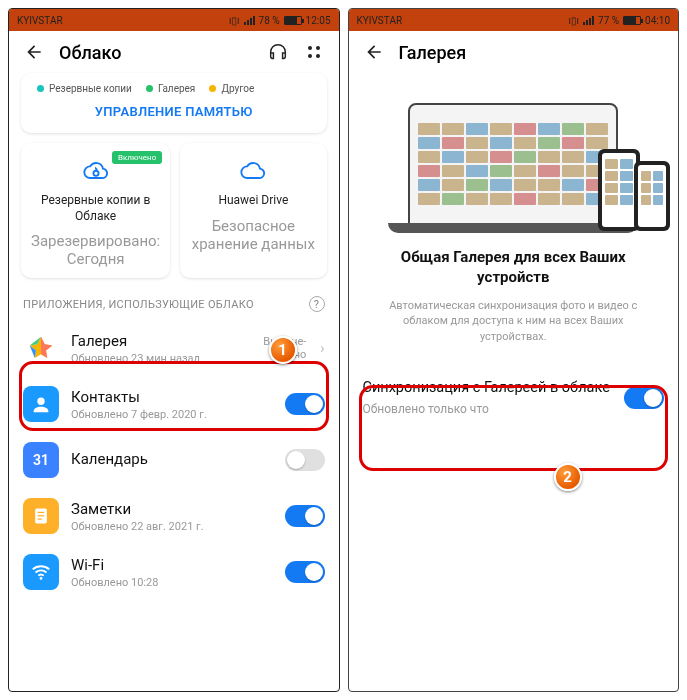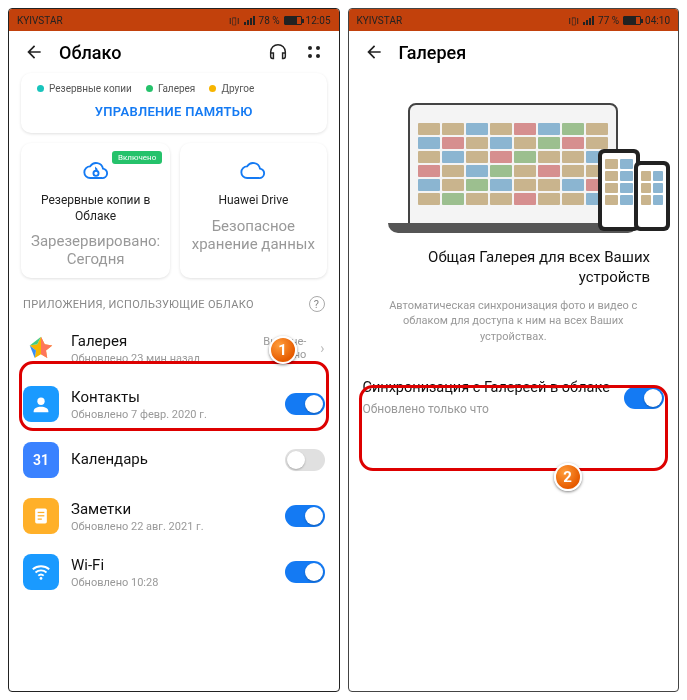--- a/index.html
+++ b/index.html
@@ -116,21 +116,21 @@
   .laptop .grid span:nth-child(7n){background:#9cbf8f;}
   .lbase { position:absolute; bottom:0; width:250px; height:10px; background:#555; border-radius:0 0 10px 10px; }
   .phonedev {
     position:absolute; bottom:2px; width:42px; height:82px; background:#222; border-radius:6px; padding:4px;
   }
   .phonedev .scr { background:#fff; width:100%; height:100%; border-radius:3px; display:grid; grid-template-columns:1fr 1fr; grid-auto-rows:10px; gap:2px; padding:6px 3px 3px;}
   .phonedev .scr span { background:#c9b48d; border-radius:1px;}
   .phonedev .scr span:nth-child(2n){background:#8bb5d1;}
   .pd1 { right:28px; }
   .pd2 { right:-2px; width:36px; height:70px;}
-  .herotitle { text-align:right; font-size:15px; font-weight:400; color:#111; margin:0 28px 10px; line-height:1.35; }
+  .herotitle { text-align:center; font-size:15px; font-weight:700; color:#111; margin:0 28px 10px; line-height:1.35; }
   .herosub { text-align:center; font-size:11px; color:#999; margin:0 24px 20px; line-height:1.45; }
   
   .syncrow { margin:0 14px; padding:14px 0; display:flex; align-items:center; gap:10px; }
   .syncrow .stxt { flex:1; }
   .syncrow .stxt .s1 { font-size:14.5px; color:#111; line-height:1.3; }
   .syncrow .stxt .s2 { font-size:12px; color:#999; margin-top:4px; }
   
   svg { display:block; }
 </style>
 </head>

